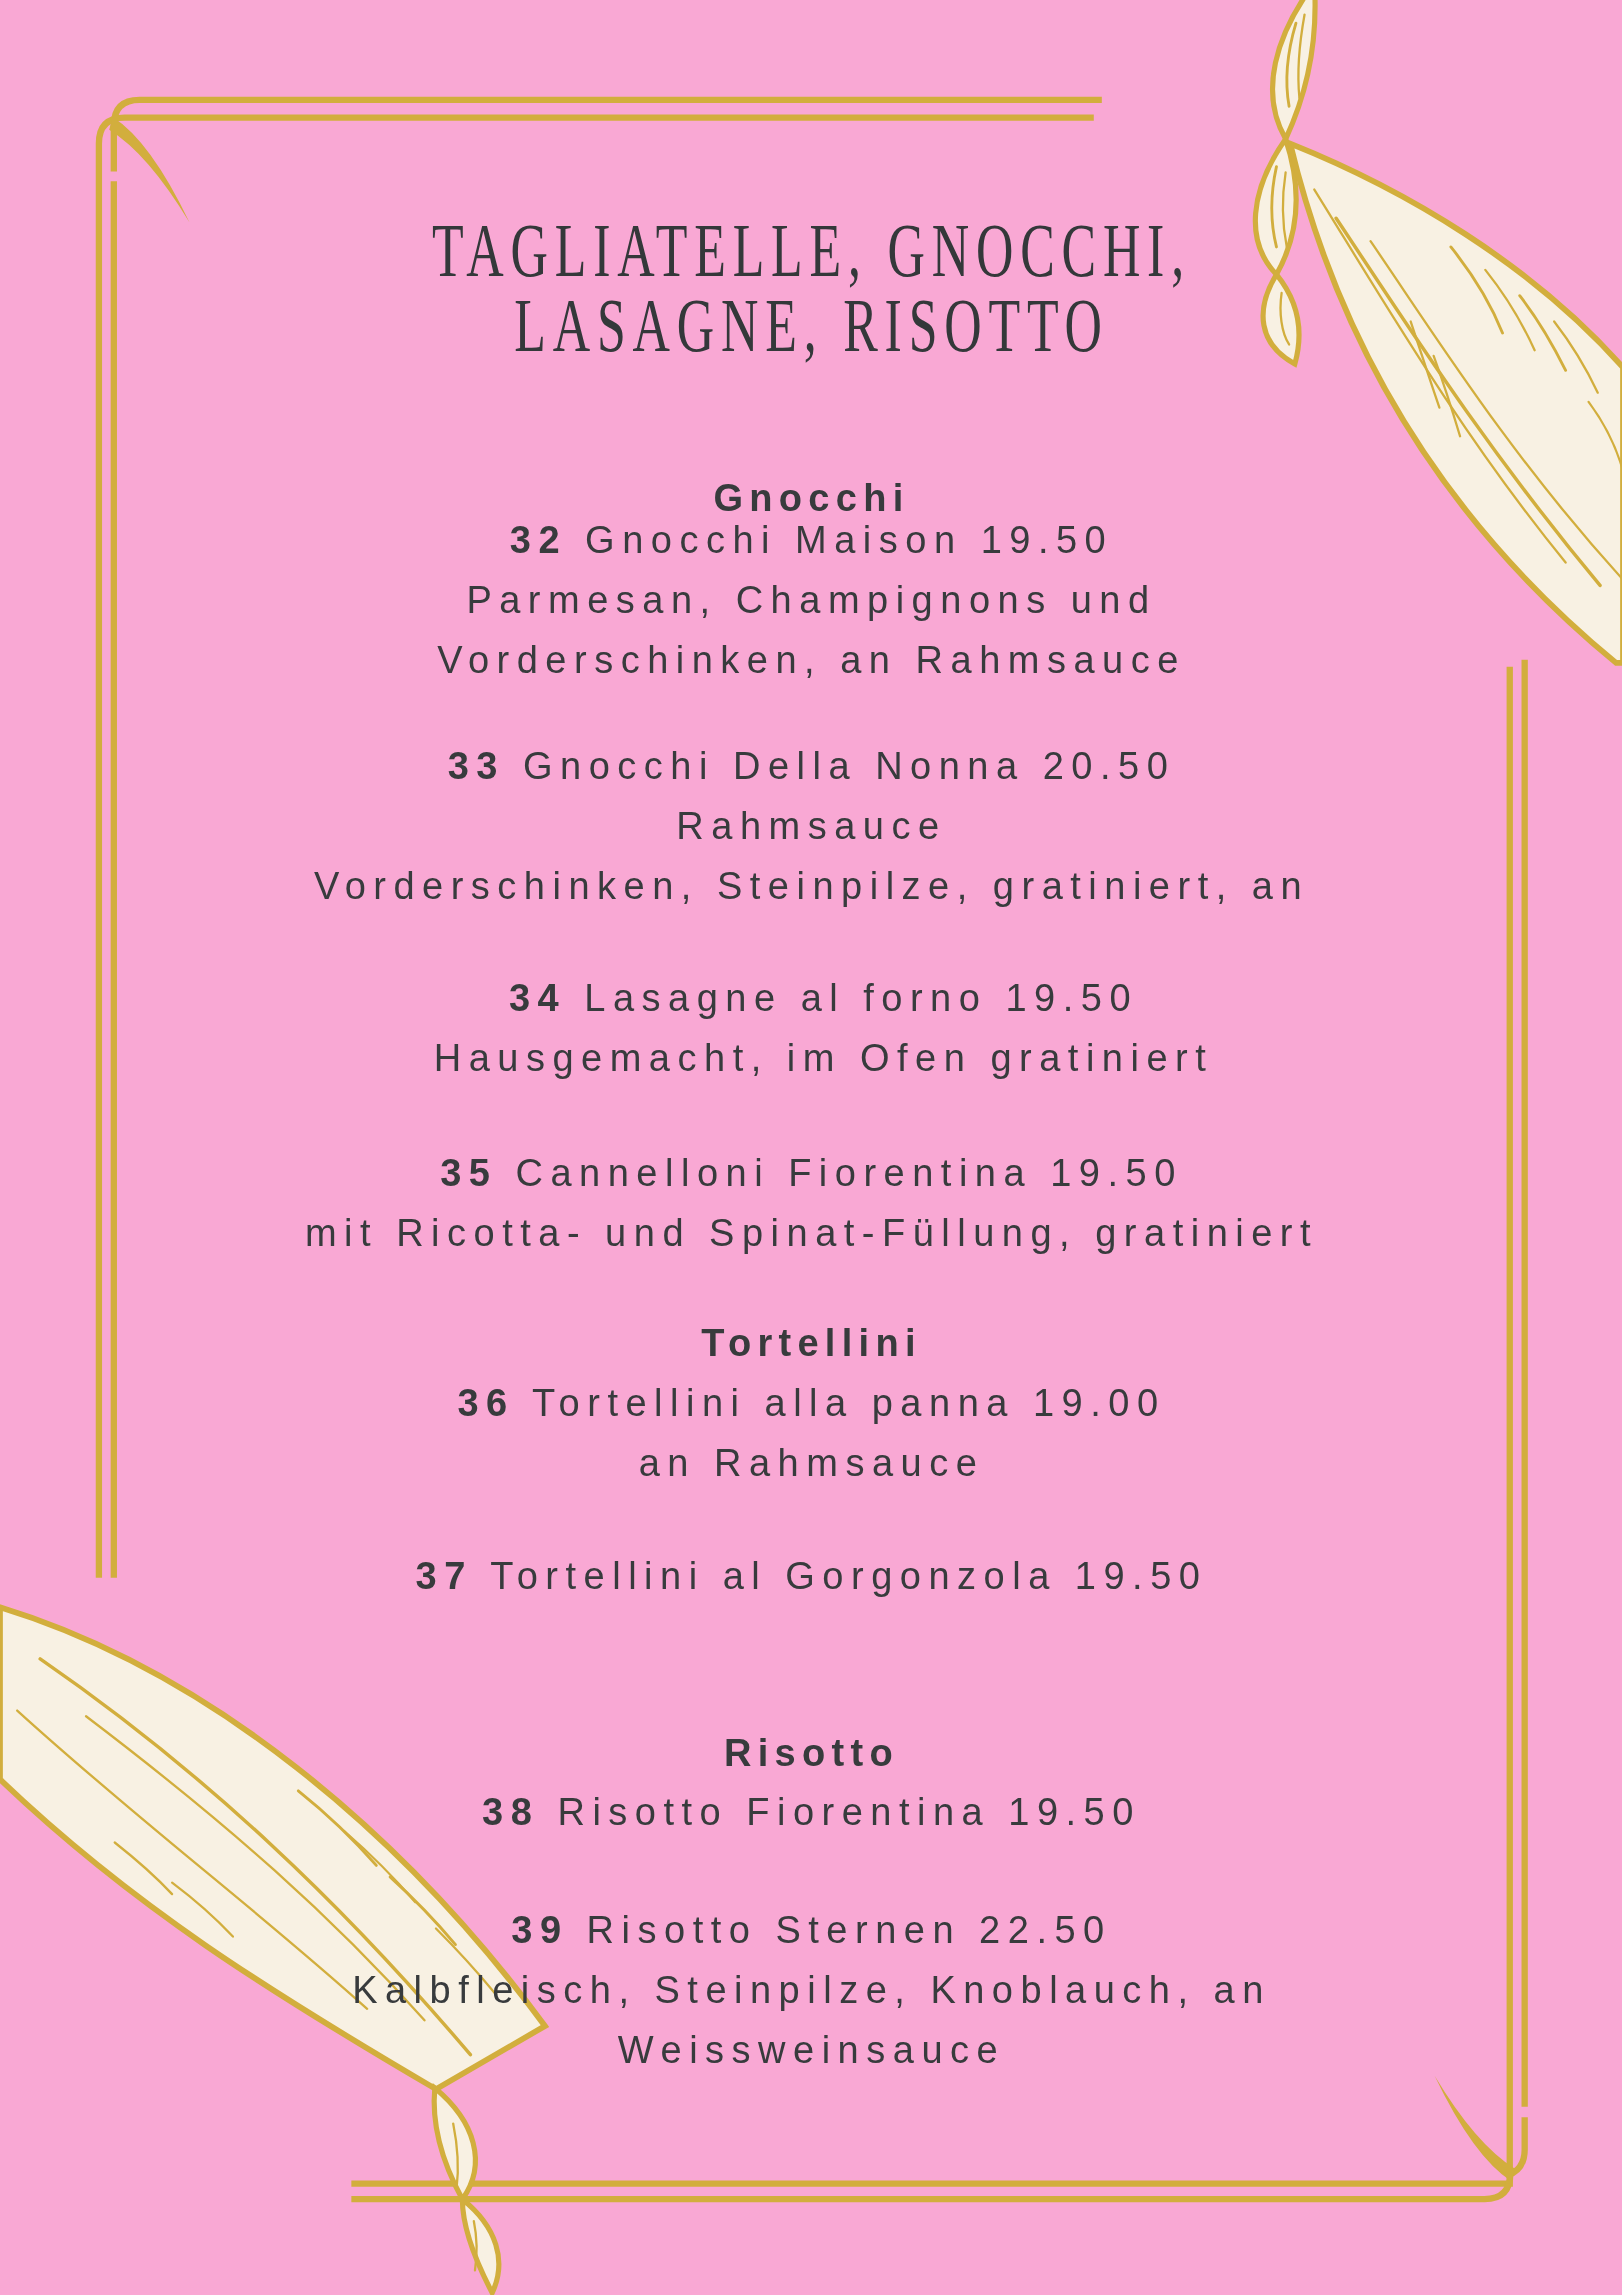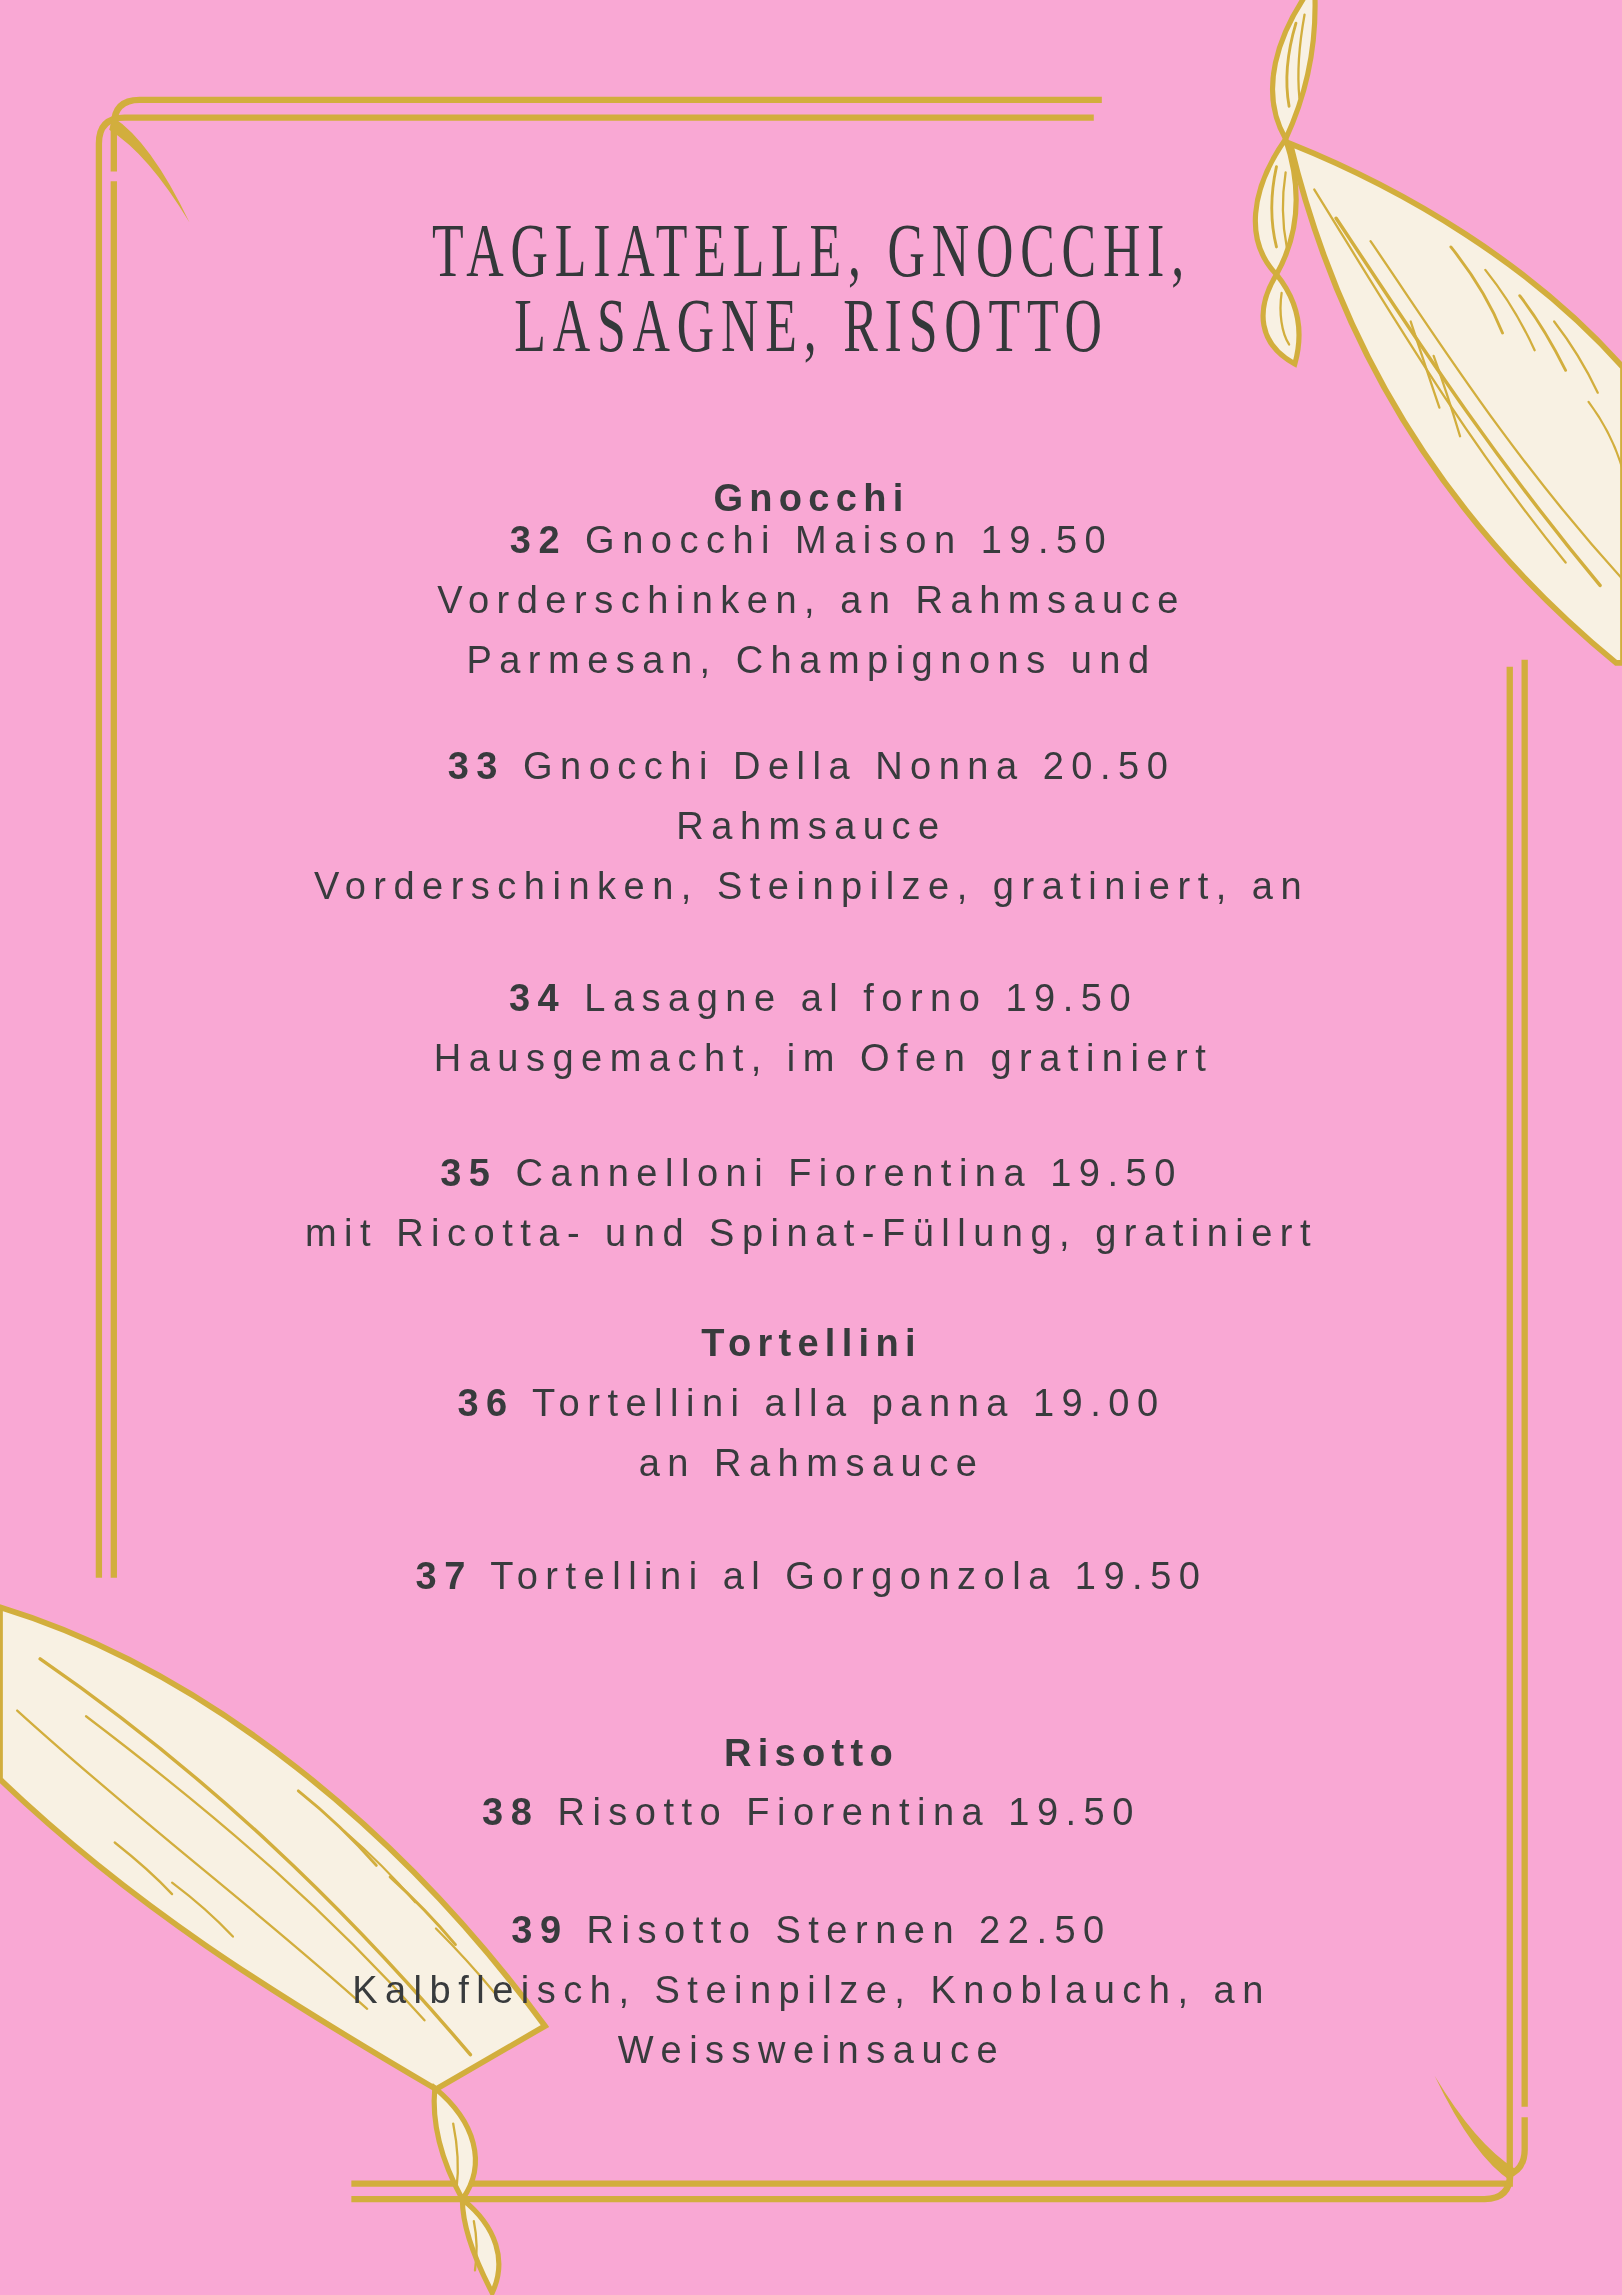--- a/index.html
+++ b/index.html
@@ -99,22 +99,22 @@
     <span class="tline">TAGLIATELLE, GNOCCHI,</span>
     <span class="tline">LASAGNE, RISOTTO</span>
   </div>
 
   <div id="menu-sections">
       <div class="menu-block section-heading" style="top: 468px;">
         <div class="menu-line ">Gnocchi</div>
       </div>
       <div class="menu-block menu-item" style="top: 510px;">
         <div class="menu-line item-name-line"><span class="item-number">32</span><span> Gnocchi Maison </span><span>19.50</span></div>
+        <div class="menu-line item-desc-line">Parmesan, Champignons und</div>
         <div class="menu-line item-desc-line">Vorderschinken, an Rahmsauce</div>
-        <div class="menu-line item-desc-line">Parmesan, Champignons und</div>
       </div>
       <div class="menu-block menu-item" style="top: 736px;">
         <div class="menu-line item-name-line"><span class="item-number">33</span><span> Gnocchi Della Nonna </span><span>20.50</span></div>
         <div class="menu-line item-desc-line">Rahmsauce</div>
         <div class="menu-line item-desc-line">Vorderschinken, Steinpilze, gratiniert, an</div>
       </div>
       <div class="menu-block menu-item" style="top: 968px; padding-left: 24px;">
         <div class="menu-line item-name-line"><span class="item-number">34</span><span> Lasagne al forno </span><span>19.50</span></div>
         <div class="menu-line item-desc-line">Hausgemacht, im Ofen gratiniert</div>
       </div>

